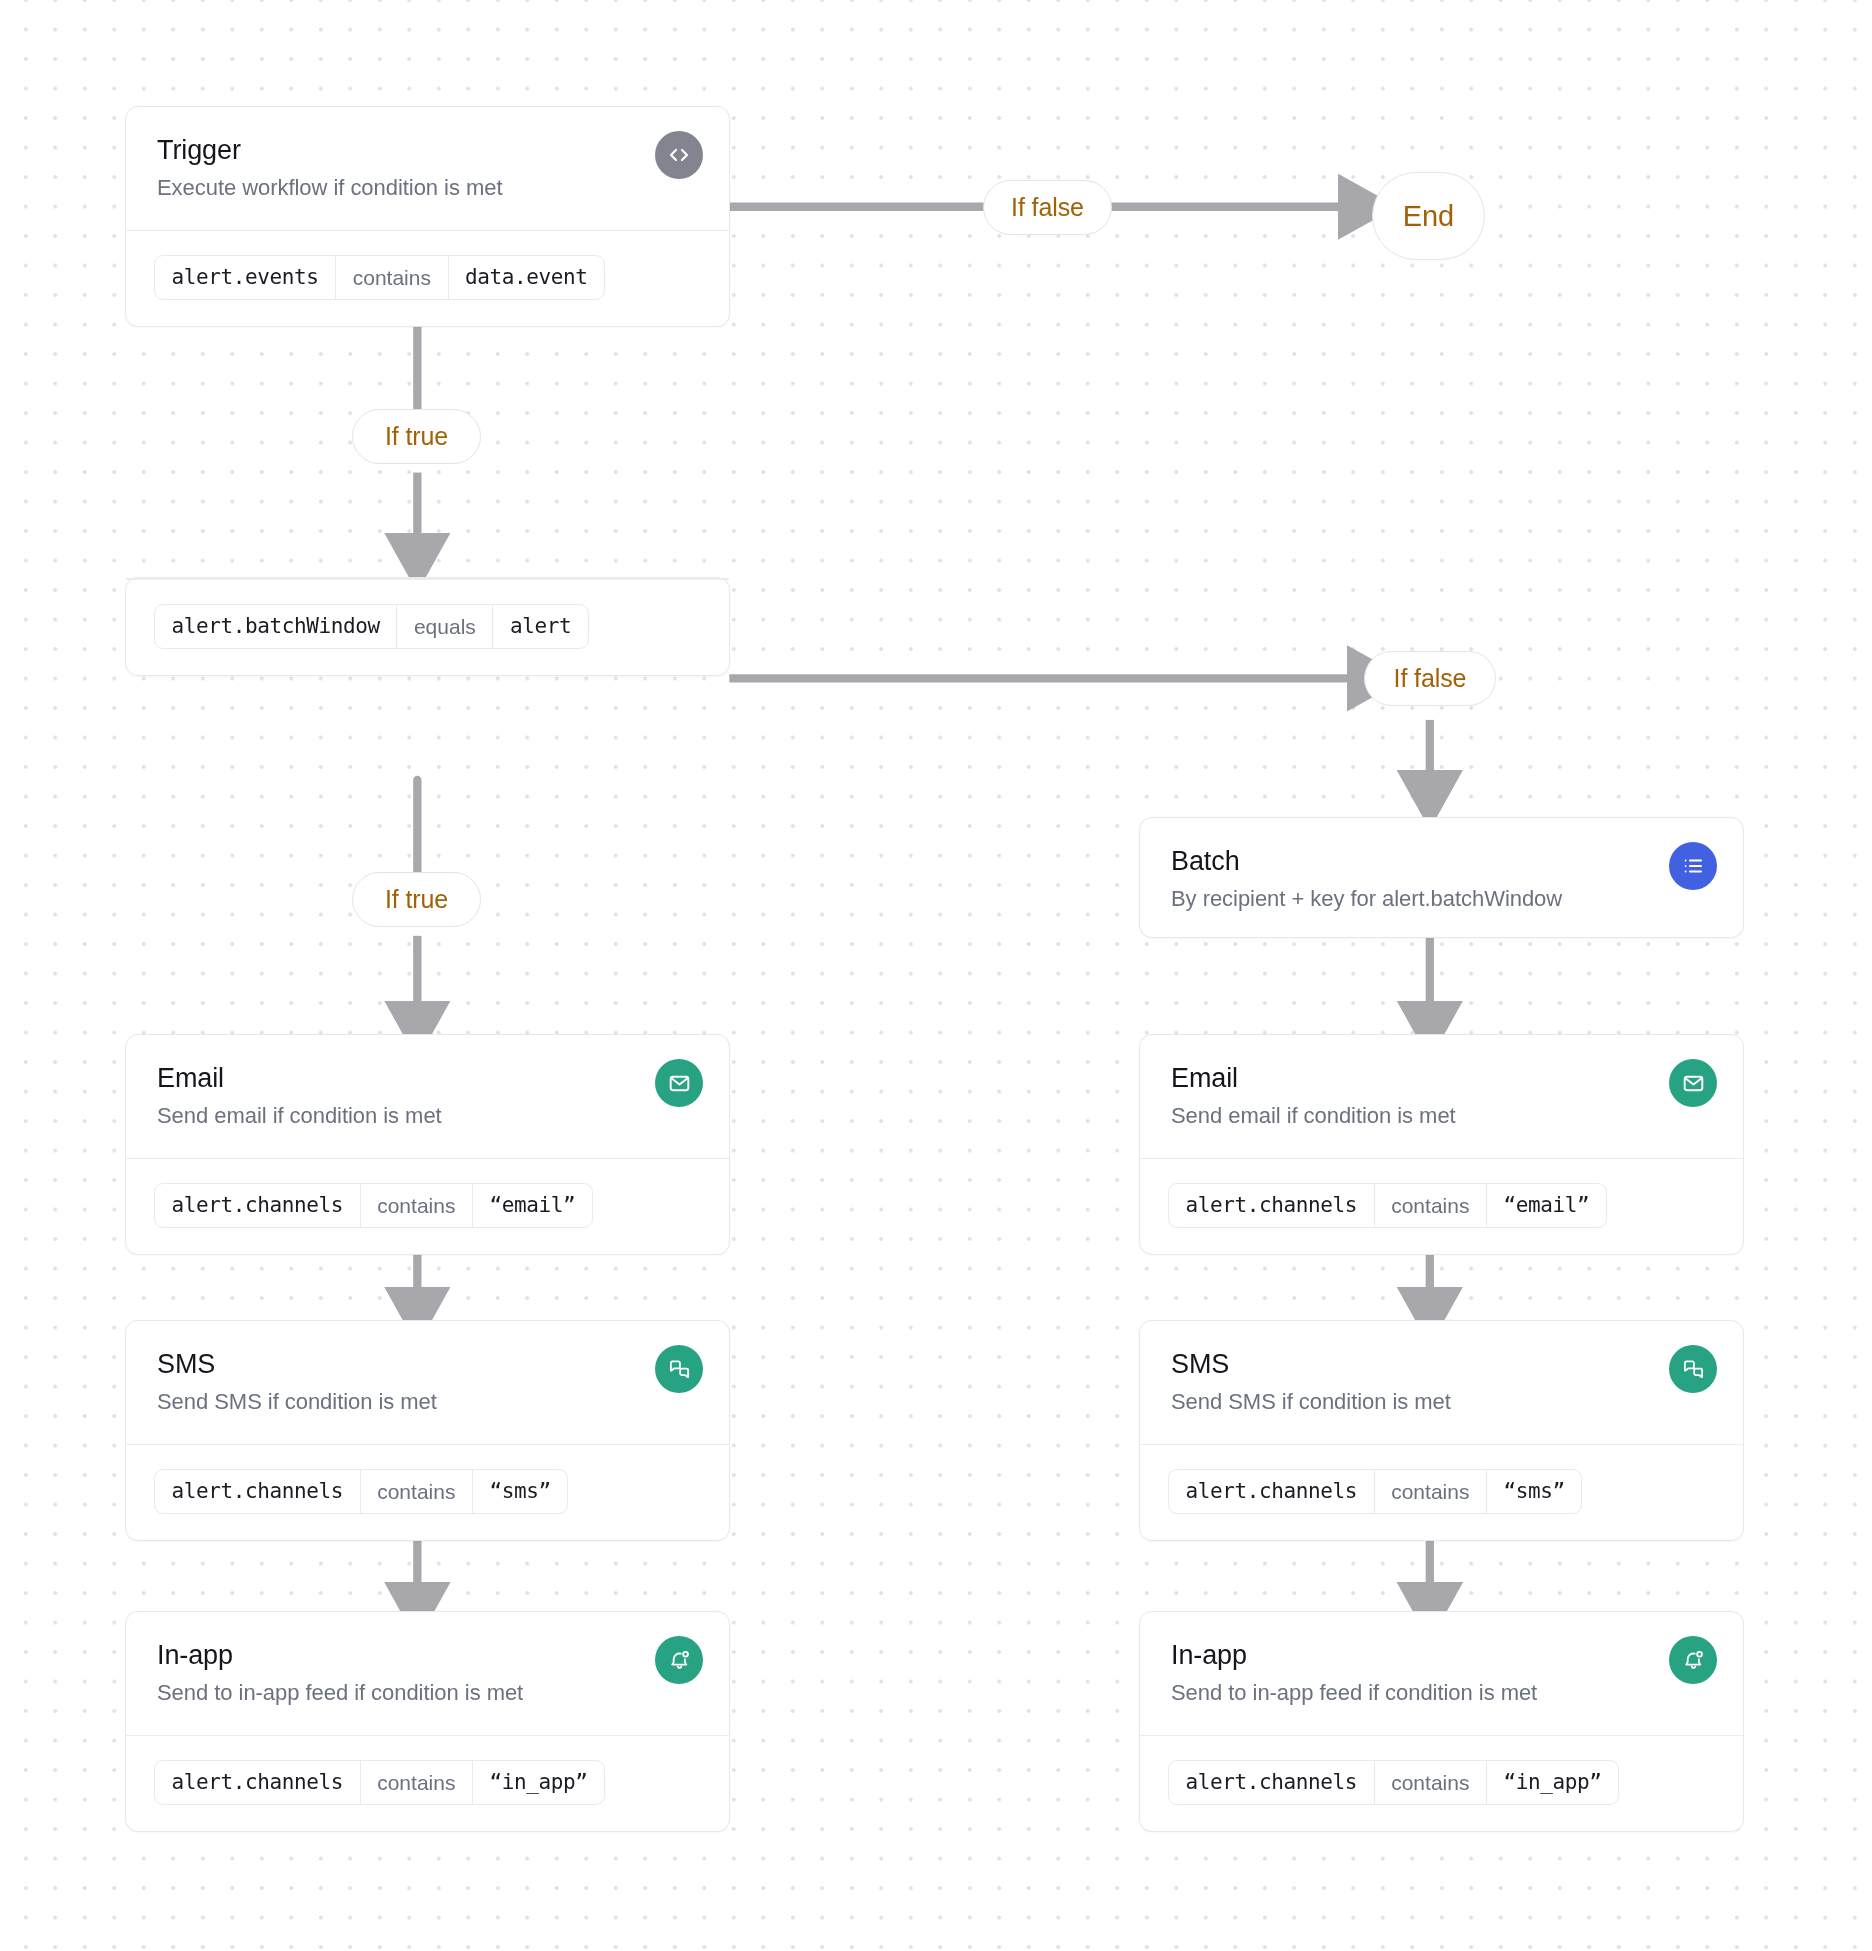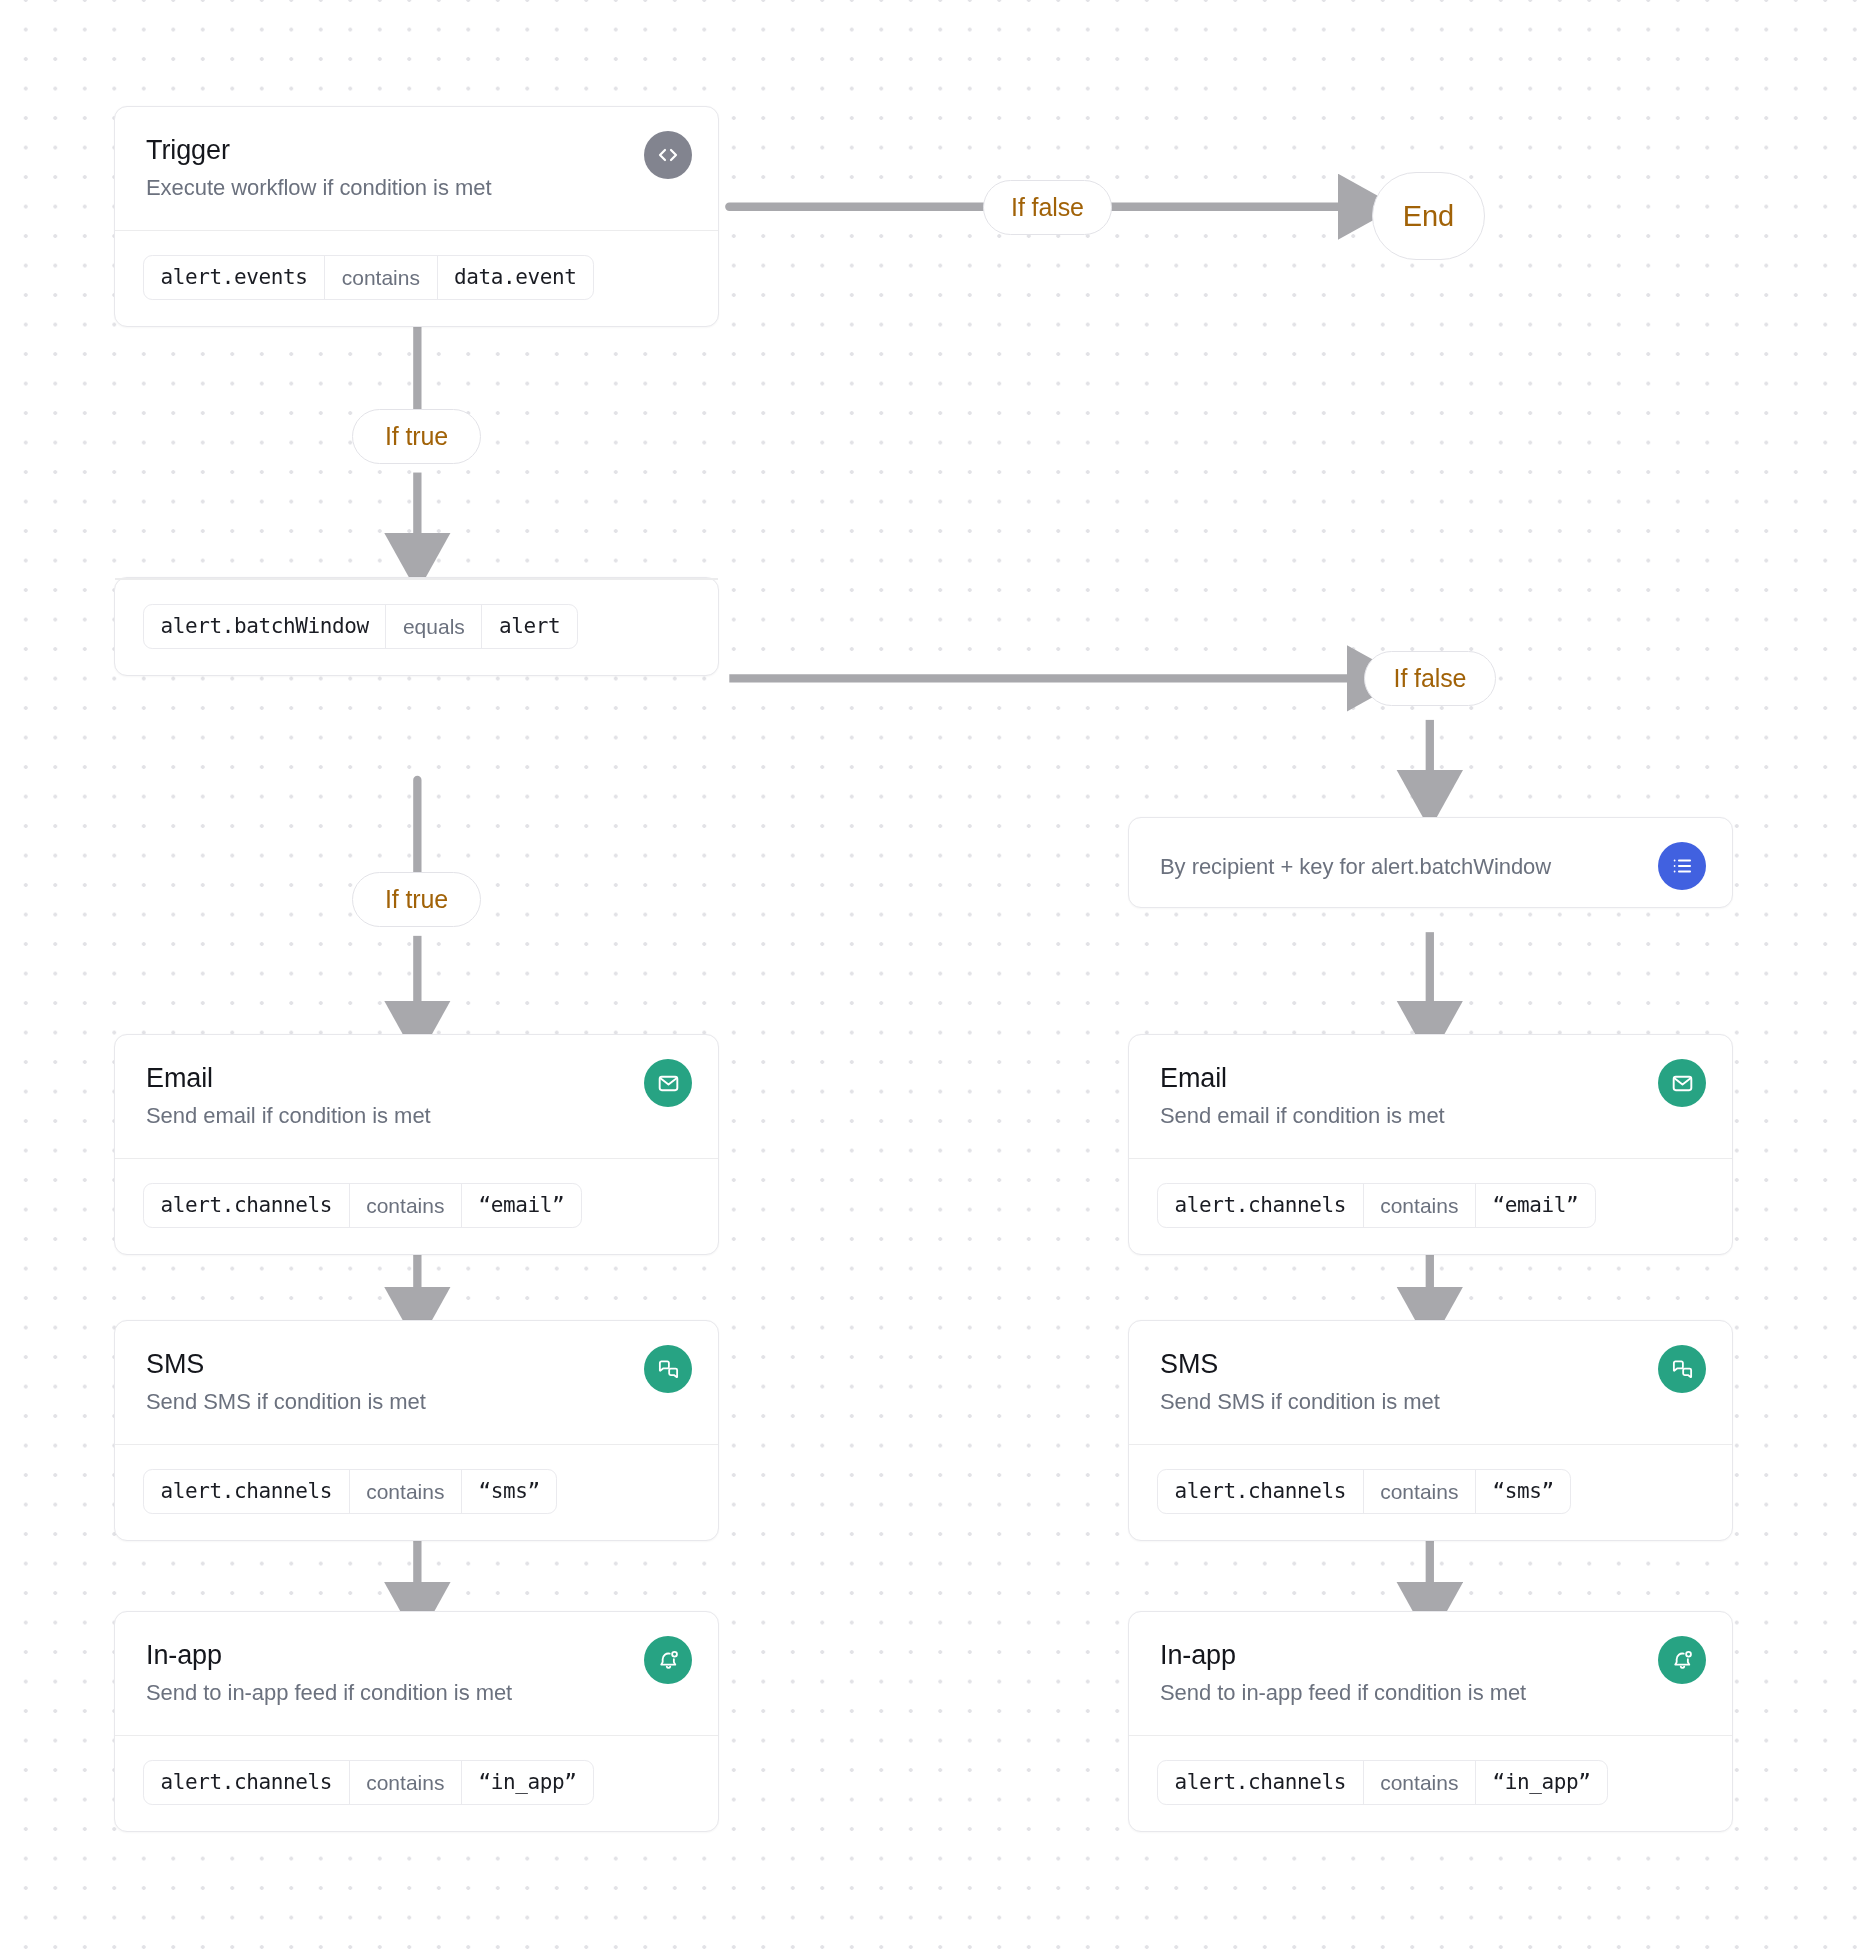--- a/index.html
+++ b/index.html
@@ -33,20 +33,21 @@
   }
 
   
   .card {
     position: absolute;
     background: #ffffff;
     border: 1.5px solid #e8e8ec;
     border-radius: 13px;
     box-sizing: border-box;
     box-shadow: 0 0.9px 1.8px rgba(16,18,28,0.035);
+    margin-left: 11px;
   }
   .card-head {
     position: relative;
     padding: 28px 31px 28px 31px;
     min-height: 89px;
     box-sizing: border-box;
   }
   .card-title {
     font-size: 27px;
     line-height: 1.18;
@@ -197,20 +198,21 @@
       <div class="cond">
         <div class="c-field">alert.batchWindow</div>
         <div class="c-op">equals</div>
         <div class="c-val">alert</div>
       </div>
     </div>
   </div>
 
   <div class="card" style="left:1128px; top:817px; width:605px;">
     <div class="card-head" style="padding-bottom:24px;">
+      <div class="card-title">Batch</div>
       <div class="card-sub">By recipient + key for alert.batchWindow</div>
       <div class="icon-badge" style="background:#4161e0;">
         <svg width="24" height="24" viewBox="0 0 24 24" fill="none" stroke="#ffffff" stroke-width="2.1" stroke-linecap="round" stroke-linejoin="round">
           <line x1="9" y1="6.5" x2="20" y2="6.5"></line>
           <line x1="9" y1="12" x2="20" y2="12"></line>
           <line x1="9" y1="17.5" x2="20" y2="17.5"></line>
           <circle cx="4.6" cy="6.5" r="0.9" fill="#ffffff" stroke="none"></circle>
           <circle cx="4.6" cy="12" r="0.9" fill="#ffffff" stroke="none"></circle>
           <circle cx="4.6" cy="17.5" r="0.9" fill="#ffffff" stroke="none"></circle>
         </svg>

